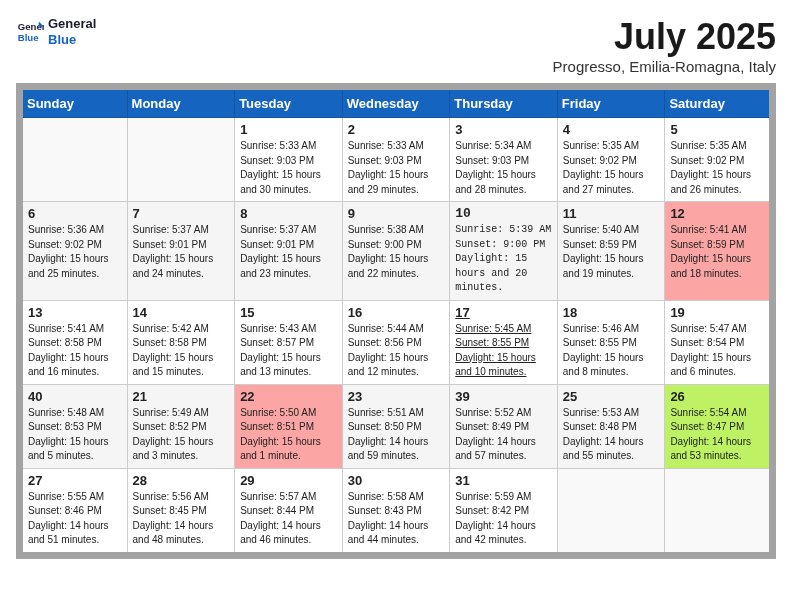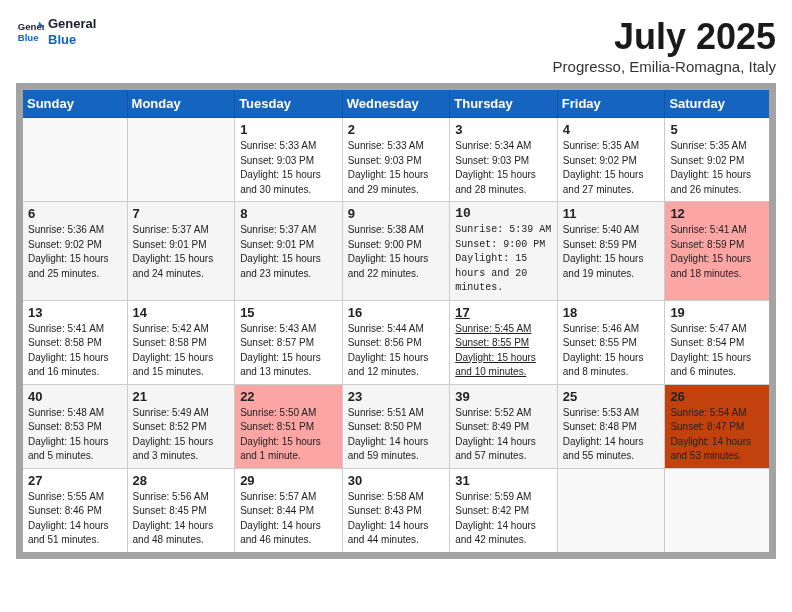--- a/index.html
+++ b/index.html
@@ -218,21 +218,21 @@
           <div class="day-info">Sunrise: 5:51 AM<br>Sunset: 8:50 PM<br>Daylight: 14 hours and 59 minutes.</div>
         </td>
         <td style="background: rgb(245, 245, 245);">
           <span class="day-number">39</span>
           <div class="day-info">Sunrise: 5:52 AM<br>Sunset: 8:49 PM<br>Daylight: 14 hours and 57 minutes.</div>
         </td>
         <td style="background: rgb(245, 245, 245);">
           <span class="day-number">25</span>
           <div class="day-info">Sunrise: 5:53 AM<br>Sunset: 8:48 PM<br>Daylight: 14 hours and 55 minutes.</div>
         </td>
-        <td style="background: #c2410c; margin-left: 46px;">
+        <td style="background: #bef264; margin-left: 46px;">
           <span class="day-number">26</span>
           <div class="day-info">Sunrise: 5:54 AM<br>Sunset: 8:47 PM<br>Daylight: 14 hours and 53 minutes.</div>
         </td>
       </tr>
       <tr>
         <td style="background: rgb(255, 255, 255);">
           <span class="day-number">27</span>
           <div class="day-info">Sunrise: 5:55 AM<br>Sunset: 8:46 PM<br>Daylight: 14 hours and 51 minutes.</div>
         </td>
         <td style="background: rgb(255, 255, 255);">

